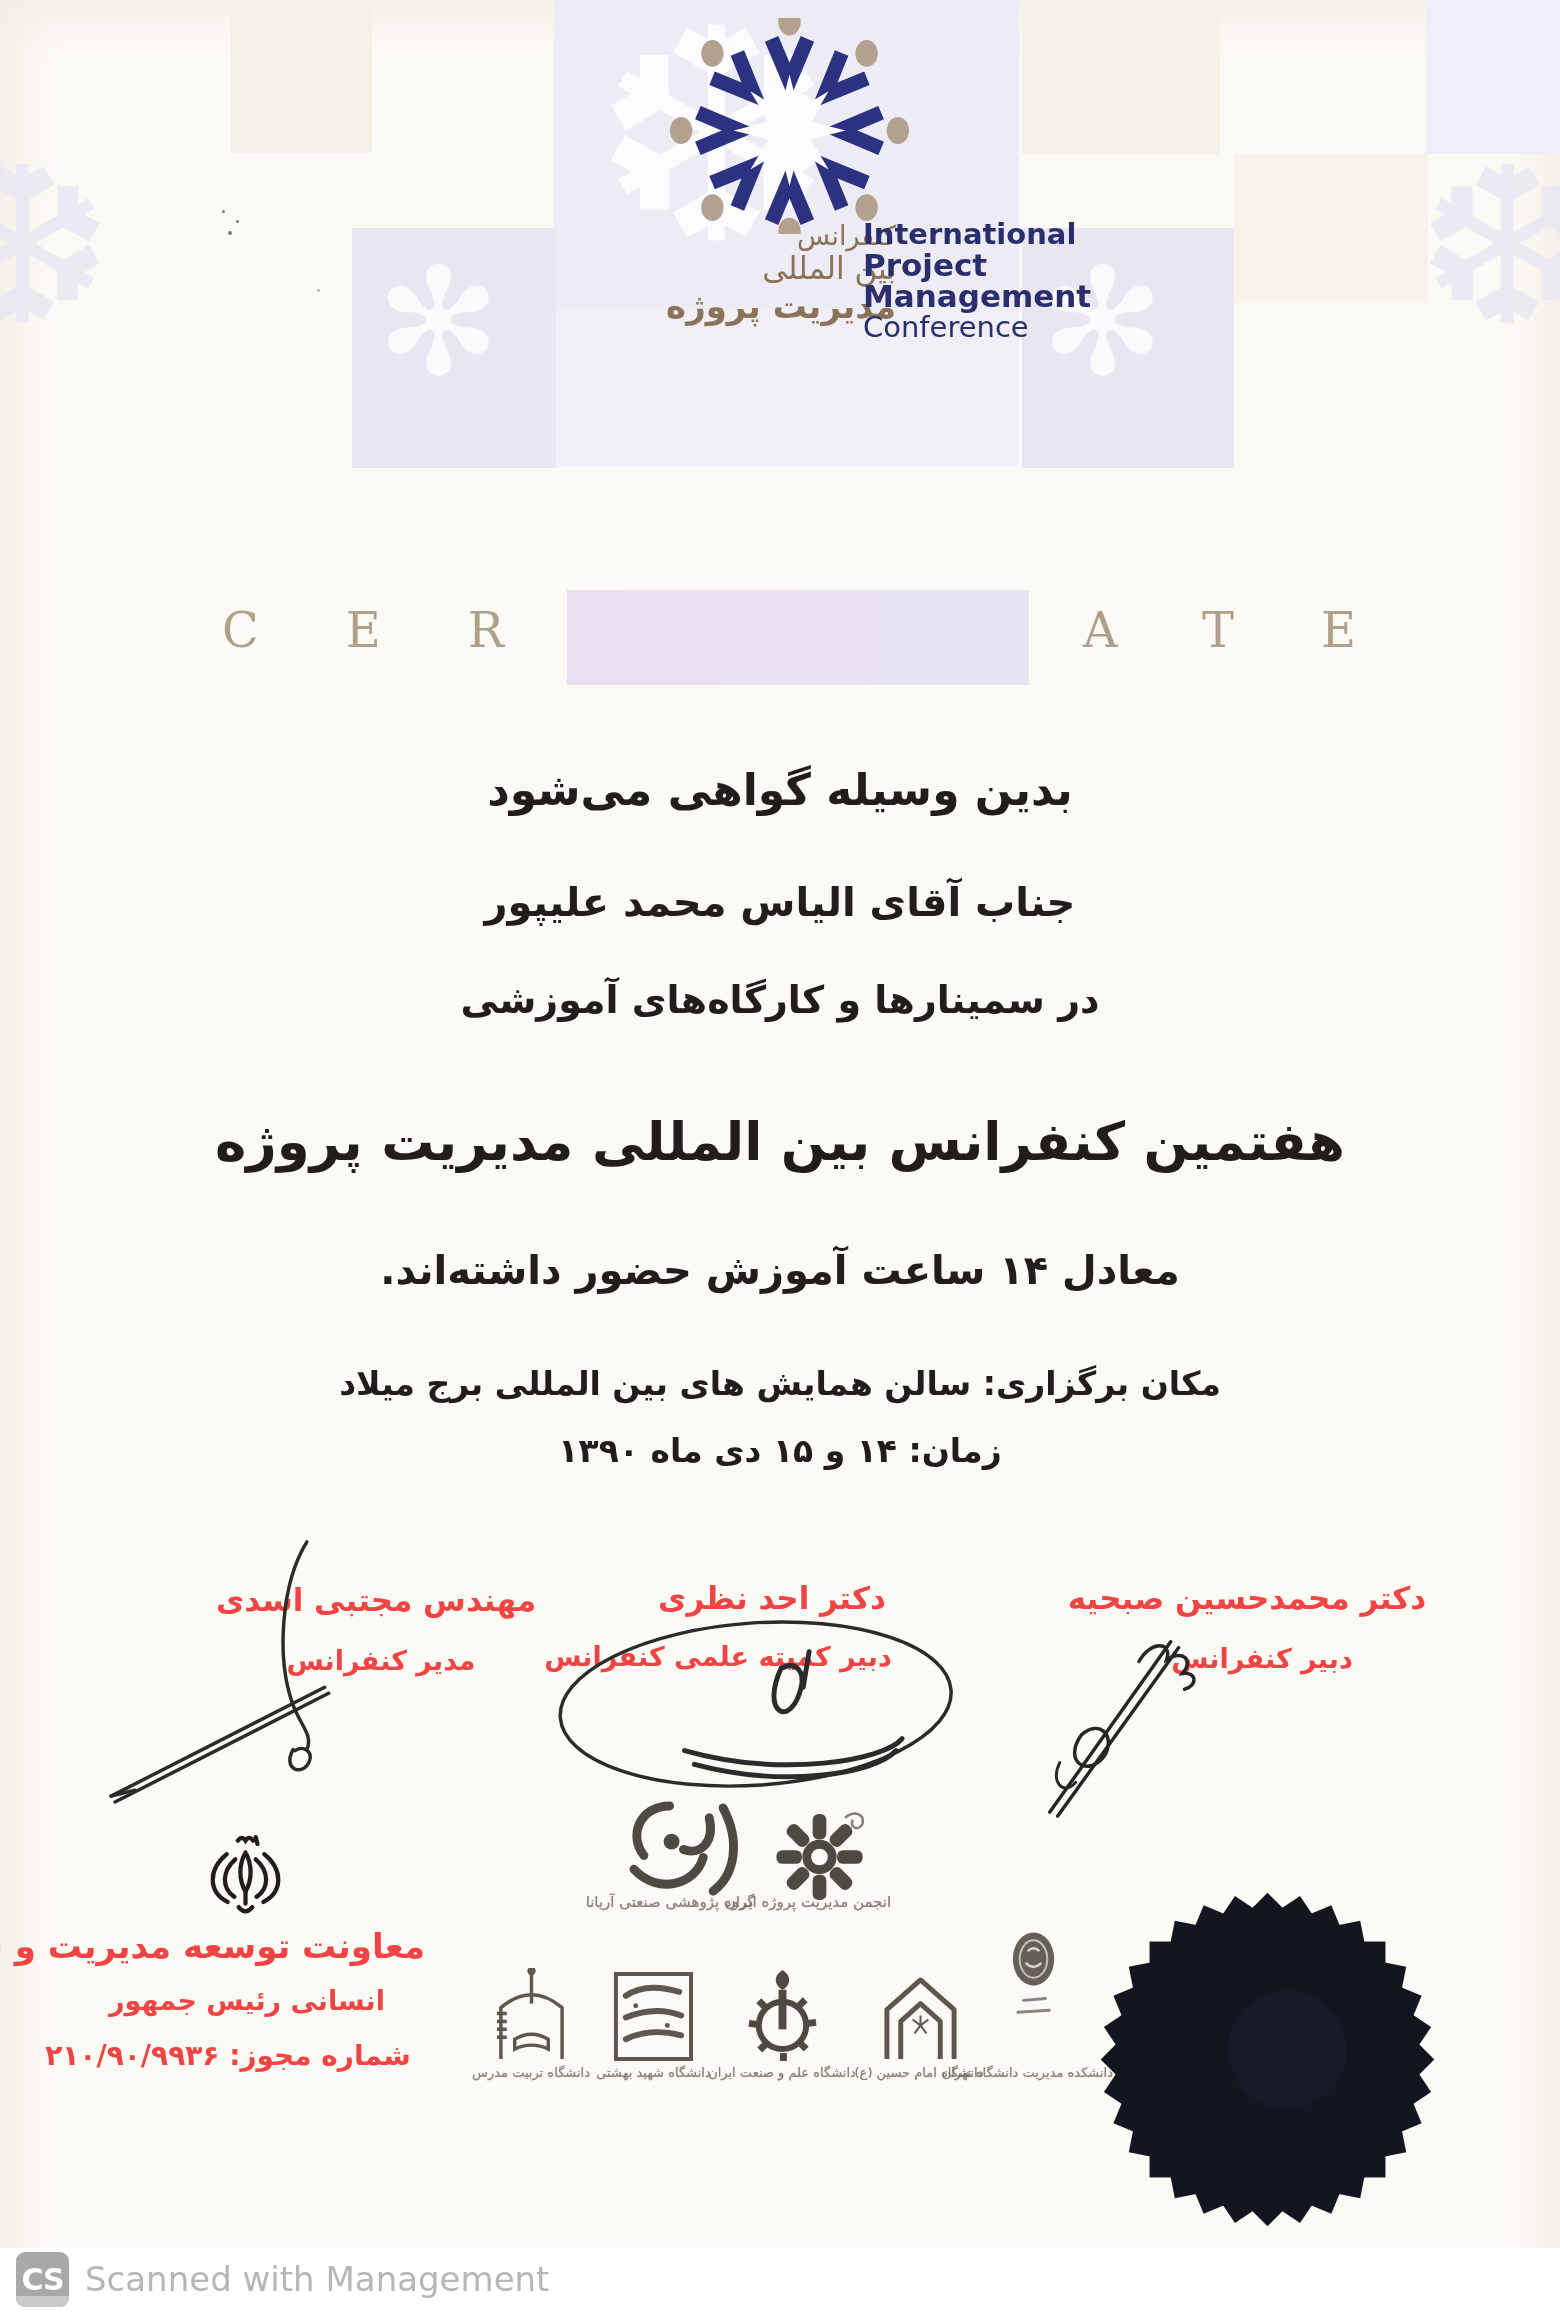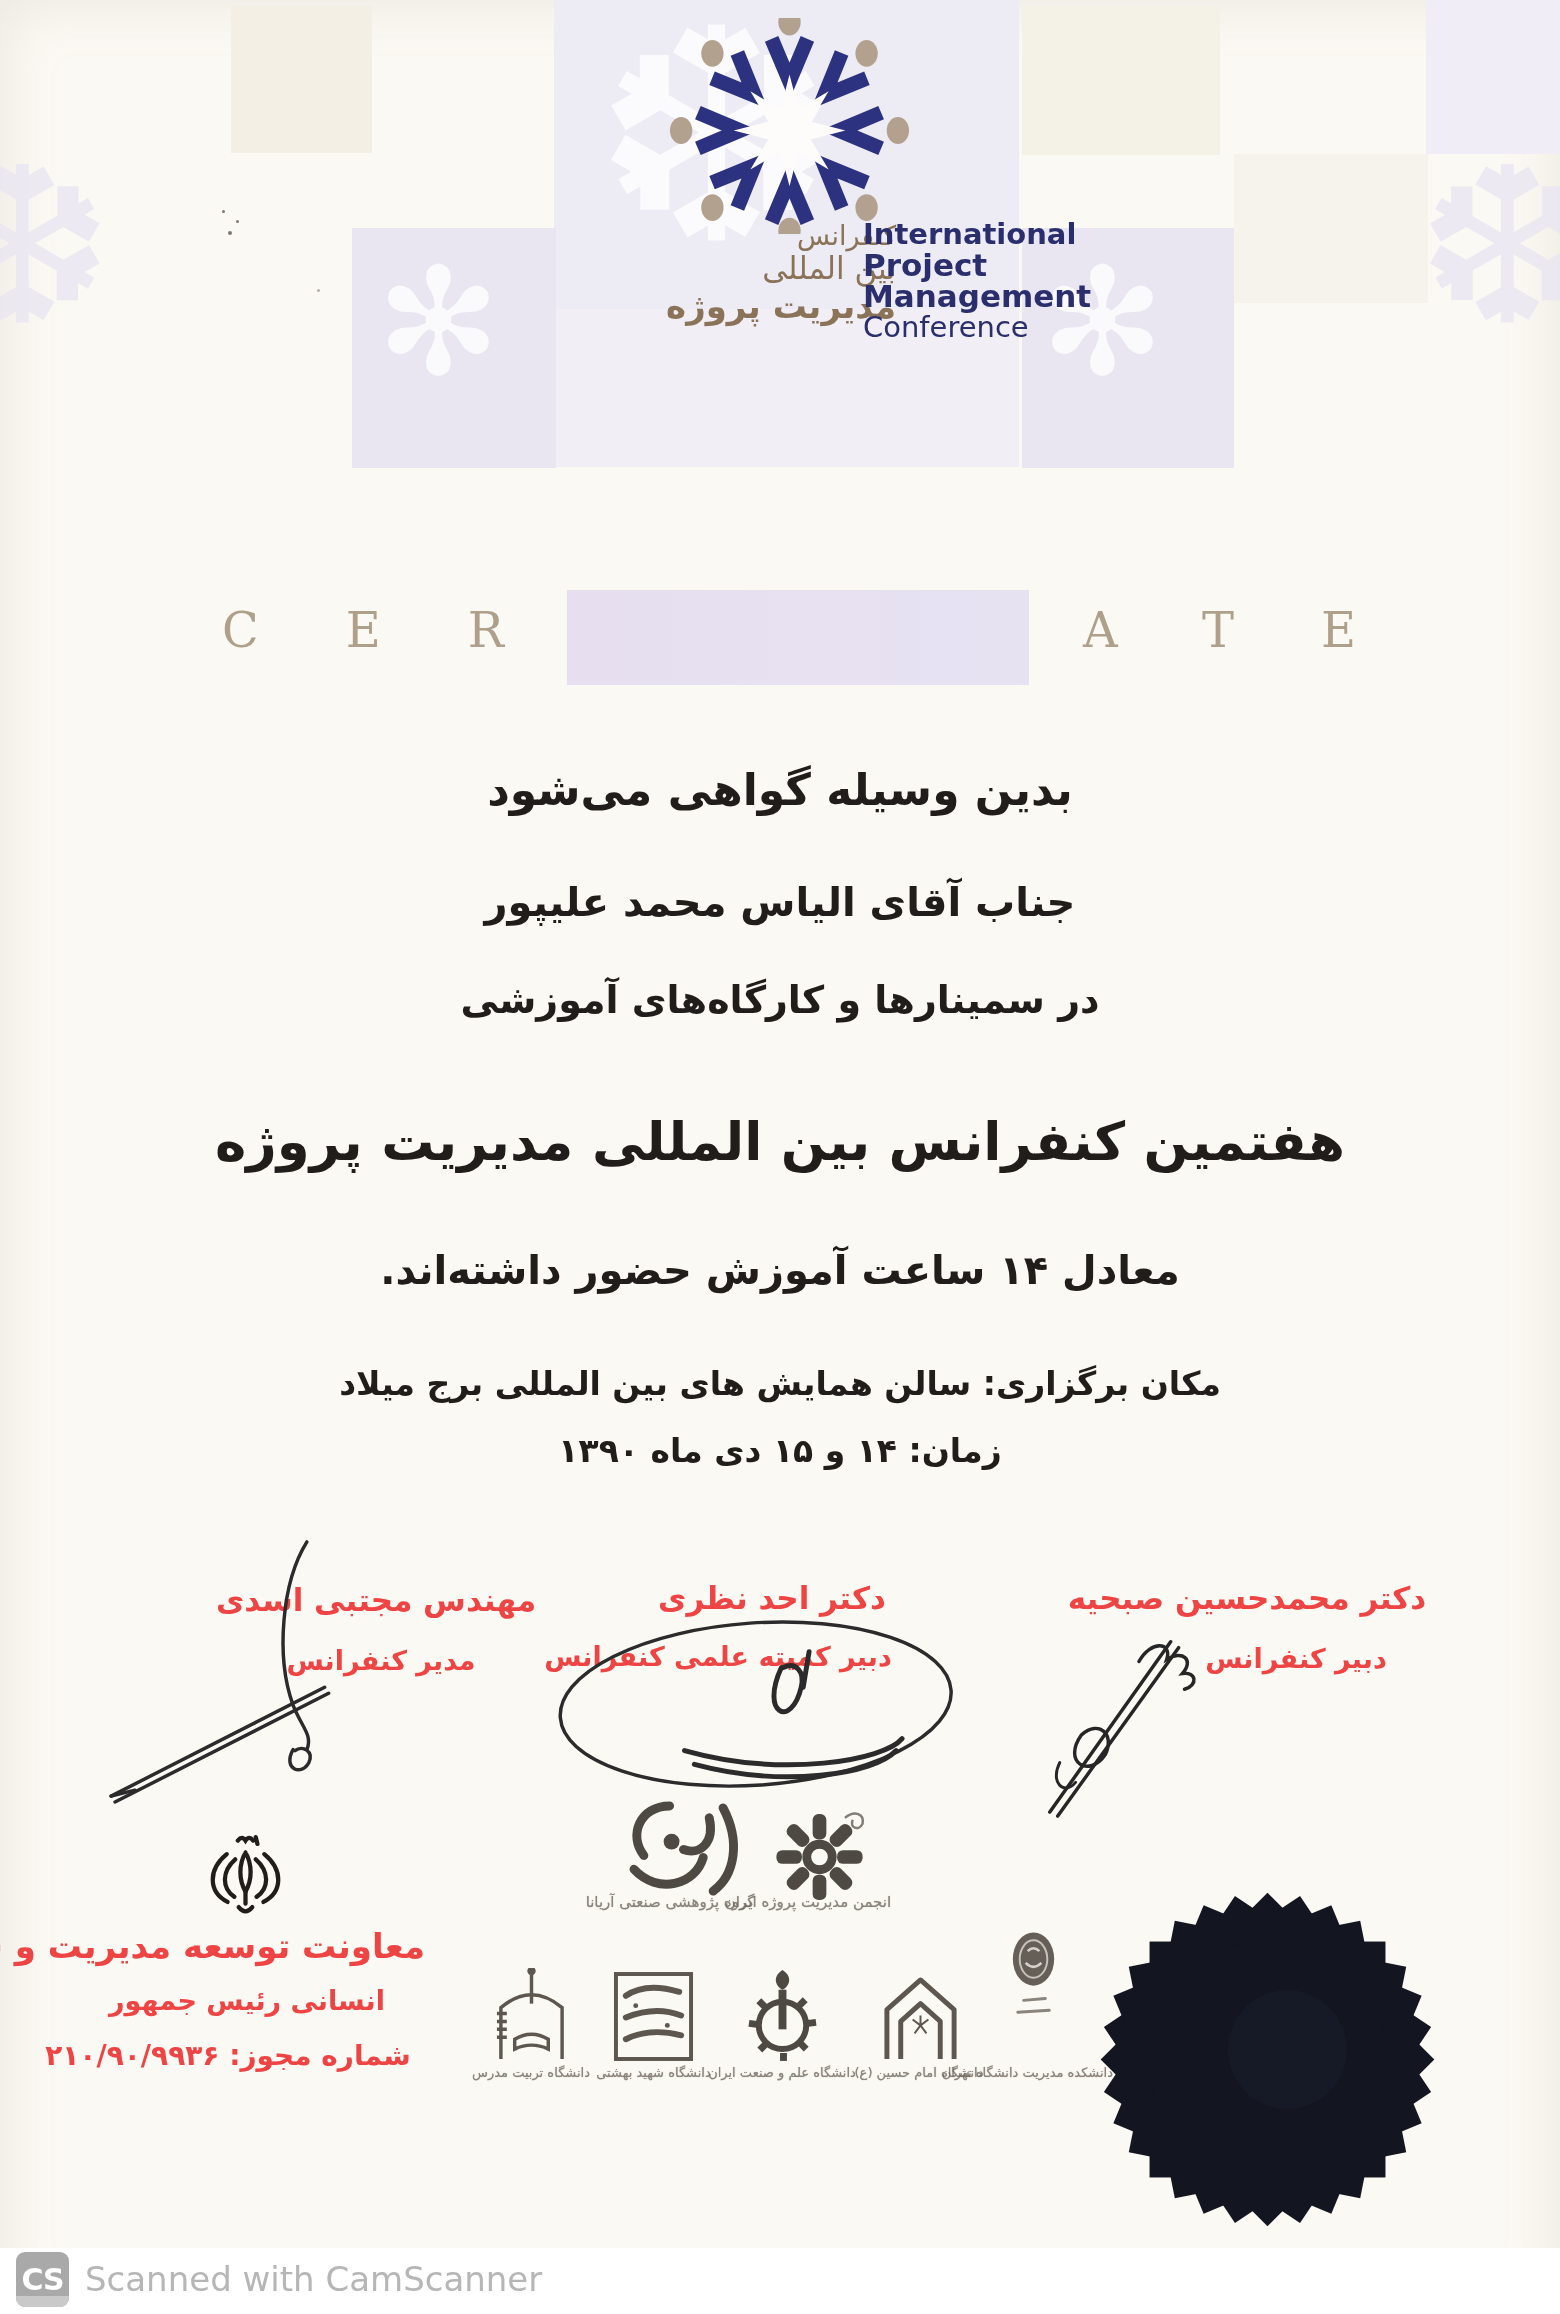--- a/index.html
+++ b/index.html
@@ -140,21 +140,21 @@
     <g stroke="#2b2b2b" fill="none" stroke-linecap="round">
       <ellipse cx="212" cy="95" rx="198" ry="82" stroke-width="3.5" transform="rotate(-4 212 95)"></ellipse>
       <path d="M238,58 C216,105 248,120 258,78 C262,62 252,52 240,58" stroke-width="5"></path>
       <path d="M266,42 L260,78" stroke-width="5"></path>
       <path d="M140,142 C240,170 342,152 360,130" stroke-width="5"></path>
       <path d="M150,156 C240,180 332,166 354,142" stroke-width="5"></path>
     </g>
   </svg>
 
   <div class="fa-box" style="left:1064px;top:1580px;width:366px;font-size:31px;">دکتر محمدحسین صبحیه</div>
-  <div class="fa-box" style="left:1118px;top:1643px;width:356px;font-size:27px;">دبیر کنفرانس</div>
+  <div class="fa-box" style="left:1084px;top:1643px;width:356px;font-size:27px;">دبیر کنفرانس</div>
   <svg style="position:absolute;left:1020px;top:1614px;" width="228" height="208" viewBox="0 0 230 210">
     <g stroke="#262626" fill="none" stroke-linecap="round">
       <path d="M30,200 L152,28" stroke-width="3.5"></path>
       <path d="M38,204 L160,34" stroke-width="3.5"></path>
       <path d="M120,48 C132,26 154,28 148,46 C164,36 176,46 164,60 C178,58 180,72 166,76" stroke-width="3.5"></path>
       <path d="M62,122 C42,150 70,166 86,142 C96,122 80,106 62,122" stroke-width="3.5"></path>
       <path d="M40,150 C30,170 44,184 56,170" stroke-width="3"></path>
     </g>
   </svg>
 
@@ -287,17 +287,17 @@
       <rect x="-119" y="-119" width="238" height="238" transform="rotate(67.5)"></rect>
       <rect x="-119" y="-119" width="238" height="238" transform="rotate(78.75)"></rect>
     </g>
     <circle cx="20" cy="-10" r="60" fill="#1c2233" opacity=".35"></circle>
   </svg>
 
   <div class="footer-bar">
     <div class="cs-icon">
       <span>CS</span>
     </div>
-    <div class="cs-text">Scanned with CamScanner</div>
+    <div class="cs-text">Scanned with Management</div>
   </div>
 
 </div>
 
 
 </body></html>

